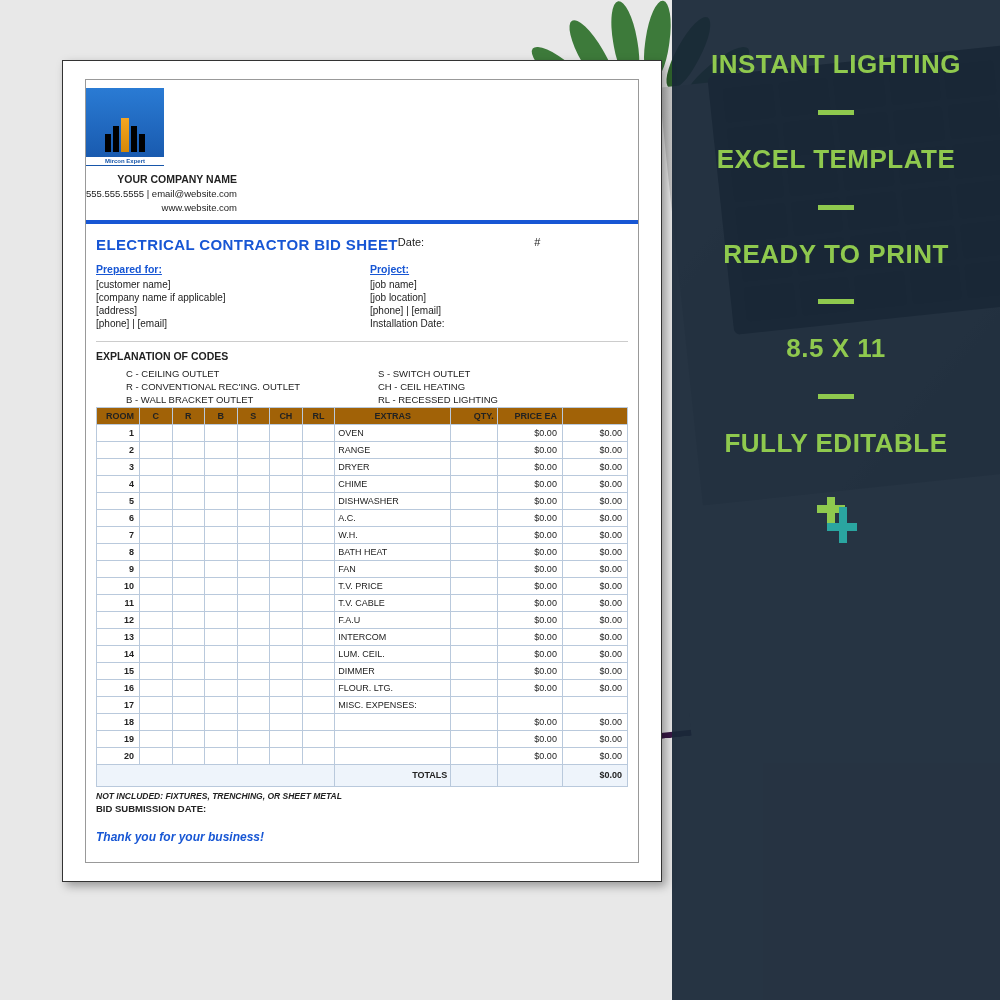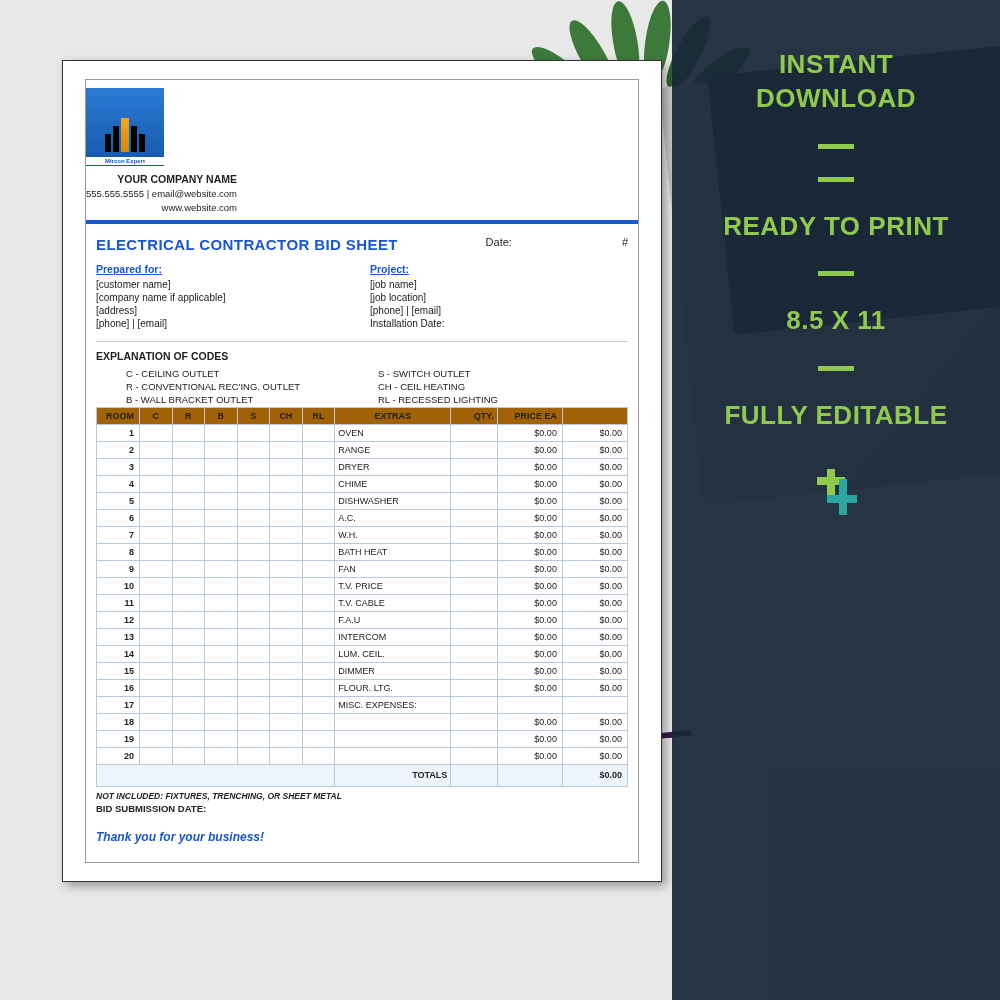--- a/index.html
+++ b/index.html
@@ -42,21 +42,21 @@
 .logo { width:78px; height:78px; background:linear-gradient(#2a7bd4,#1756aa); position:relative; }
 .logo .bld { position:absolute; bottom:14px; left:50%; transform:translateX(-50%); display:flex; align-items:flex-end; gap:2px; }
 .logo .bld span{display:block;width:6px;background:#000;}
 .logo .bld .b1{height:18px}.logo .bld .b2{height:26px}.logo .bld .b3{height:34px;width:8px;background:linear-gradient(#f5a623,#d48806);}.logo .bld .b4{height:26px}.logo .bld .b5{height:18px}
 .logo .lname { position:absolute; bottom:1px; left:0; right:0; background:#fff; color:#1756aa; font-size:6px; text-align:center; padding:1px 0; font-weight:700; }
 .company { text-align:right; font-size:9.5px; line-height:1.45; padding-top:6px; padding-right:4px; }
 .company .cname{font-weight:700;font-size:10.5px}
 .blue-rule { height:4px; background:#1756d4; margin:5px 0 12px; }
 
 
-.title-row { display:flex; justify-content:space-between; padding:0 10px 4px;gap:33px; }
+.title-row { display:flex; padding:0 10px 4px; }
 .btitle { color:#1756d4; font-weight:800; font-size:15px; letter-spacing:0.4px; }
 .daten { display:flex; gap:110px; color:#222; font-size:11px; }
 
 
 .cols2 { display:flex; padding:6px 10px 8px; gap:16px; }
 .cols2 > div { flex:1; }
 .u-head { color:#1756d4; font-weight:700; text-decoration:underline; margin-bottom:4px; font-size:10.5px; }
 .cols2 p { margin:2px 0; font-size:10px; }
 .thin-rule { height:1px; background:#ccc; margin:2px 10px 8px; }
 
@@ -134,22 +134,23 @@
       <div></div>
       <div></div>
       <div></div>
       <div></div>
       <div></div>
     </div>
 </div>
 <div class="glasses"></div>
 
 <div class="overlay">
-  <div class="item">INSTANT DOWNLOAD</div>
+  <div class="item">INSTANT LIGHTING</div>
   <div class="div"></div>
+  <div class="item">EXCEL TEMPLATE</div>
   <div class="div"></div>
   <div class="item">READY TO PRINT</div>
   <div class="div"></div>
   <div class="item">8.5 X 11</div>
   <div class="div"></div>
   <div class="item">FULLY EDITABLE</div>
   <div class="ov-logo">
     <div class="h1"></div>
       <div class="v1"></div>
       <div class="h2"></div>

